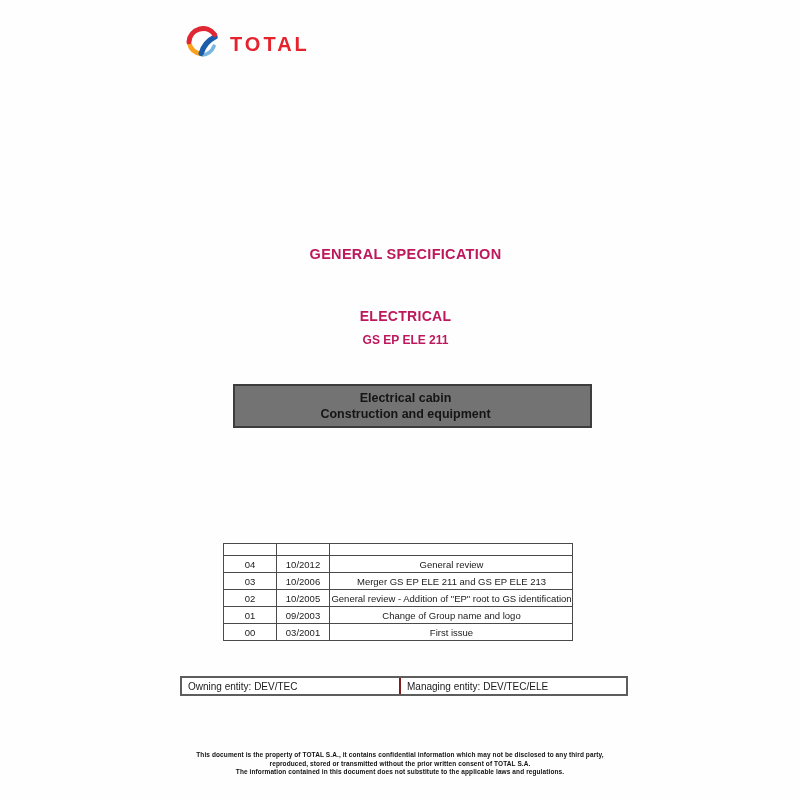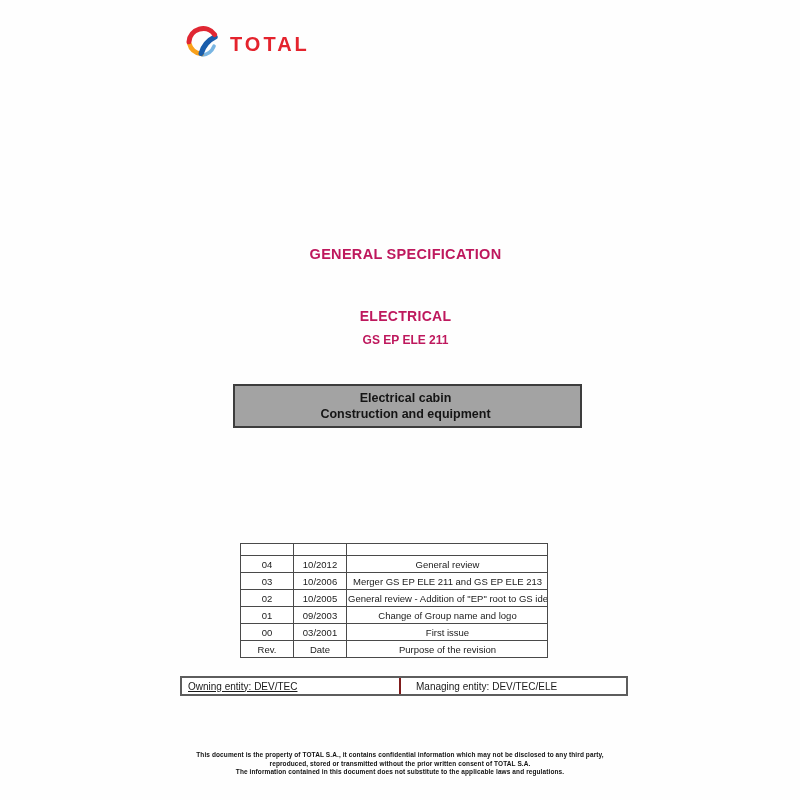--- a/index.html
+++ b/index.html
@@ -18,46 +18,46 @@
   .title {
     position:absolute; left:233px; width:345px; text-align:center;
     font-weight:bold; color:#be185d;
   }
   .main-title  { top:246px; font-size:14.5px; letter-spacing:0.3px; }
   .discipline  { top:308px; font-size:14px; letter-spacing:0.3px; }
   .docnum      { top:333px; font-size:12px; }
   
   .subject-box {
     position:absolute; left:233px; top:384px; width:341px;
-    border:2px solid #3d3d3d; background:#a3a3a3;
+    border:2px solid #3d3d3d; background:#737373;
     text-align:center; font-weight:bold; font-size:12.5px;
-    line-height:16px; padding:4px 4px 4px 0; color:#151515;
+    line-height:16px; padding:4px 14px 4px 0; color:#151515;
   }
   
   .rev-table {
-    position:absolute; left:240px; top:543px; width:308px;
+    position:absolute; left:223px; top:543px; width:350px;
     border-collapse:collapse; table-layout:fixed; font-size:9.5px; color:#1a1a1a;
     background:#fff;
   }
   .rev-table td { border:1px solid #4a4a4a; padding:0; height:16px; overflow:hidden; white-space:nowrap; }
   .rev-table tr.empty td { height:11px; }
   .rev-table td.c  { text-align:center; }
   .rev-table td.p  { text-align:center; padding-left:1px; }
   .col-rev  { width:52px; }
   .col-date { width:52px; }
   
   .entity-bar {
     position:absolute; left:180px; top:676px; width:444px; height:16px;
     border:2px solid #5d5d5d; display:flex; font-size:10px; background:#fff; color:#1a1a1a;
   }
   .entity-cell {
     display:flex; align-items:center; padding-left:6px; white-space:nowrap; overflow:hidden;
   }
-  .entity-cell.owning   { flex:0 0 211px; border-right:2px solid #7f1d1d;text-decoration:underline; }
-  .entity-cell.managing { flex:1;margin-left:9px; }
+  .entity-cell.owning   { flex:0 0 211px; border-right:2px solid #7f1d1d; }
+  .entity-cell.managing { flex:1; }
   
   .footer {
     position:absolute; left:0; top:751px; width:100%; text-align:center;
     font-size:6.5px; font-weight:bold; line-height:8.6px; color:#111;
     letter-spacing:0.1px;
   }
 </style>
 </head>
 <body>
 
@@ -107,25 +107,20 @@
     <tr>
       <td class="c col-rev">01</td>
       <td class="c col-date">09/2003</td>
       <td class="p">Change of Group name and logo</td>
     </tr>
     <tr>
       <td class="c col-rev">00</td>
       <td class="c col-date">03/2001</td>
       <td class="p">First issue</td>
     </tr>
-    <tr>
-      <td class="c col-rev">Rev.</td>
-      <td class="c col-date">Date</td>
-      <td class="p">Purpose of the revision</td>
-    </tr>
   </tbody>
     </table>
 
   <div class="entity-bar">
     <div class="entity-cell owning">Owning entity: DEV/TEC</div>
     <div class="entity-cell managing">Managing entity: DEV/TEC/ELE</div>
   </div>
 
   <div class="footer">
     <div>This document is the property of TOTAL S.A., it contains confidential information which may not be disclosed to any third party,</div>

